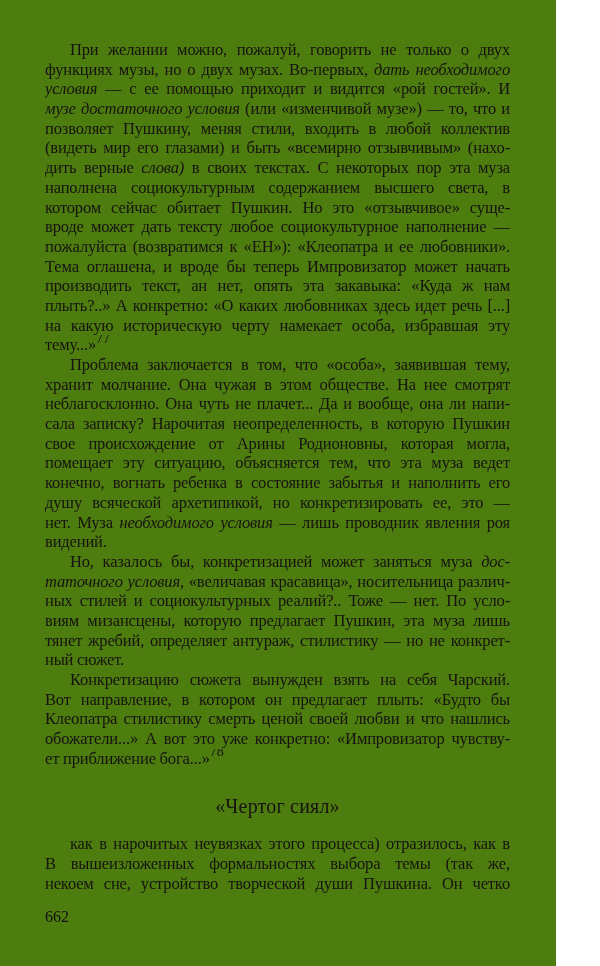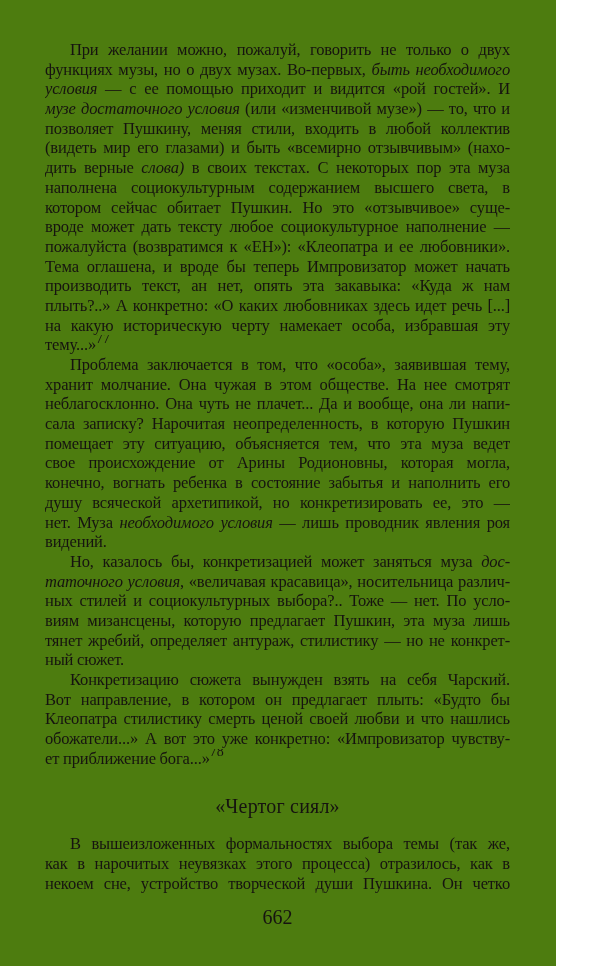--- a/index.html
+++ b/index.html
@@ -49,81 +49,81 @@
   }
   .section-heading {
     text-align: center;
     font-size: 20px;
     line-height: 26px;
     font-weight: normal;
     margin: 25px 0 15px 0;
     letter-spacing: 0.2px;
   }
   .page-number {
-    text-align: center;
-    font-size: 20px;
+    text-align: left;
+    font-size: 16px;
     line-height: 20px;
     margin-top: 13px;
   }
 </style>
 </head>
 <body>
 
 <div class="book-page">
   <div class="text-block">
     <div>
         <div class="para">
           <div class="line"><span>При желании можно, пожалуй, говорить не только о двух</span></div>
-          <div class="line"><span>функциях музы, но о двух музах. Во-первых, </span><i>быть необходимого</i></div>
+          <div class="line"><span>функциях музы, но о двух музах. Во-первых, </span><i>дать необходимого</i></div>
           <div class="line"><i>условия</i><span> — с ее помощью приходит и видится «рой гостей». И</span></div>
           <div class="line"><i>музе достаточного условия</i><span> (или «изменчивой музе») — то, что и</span></div>
           <div class="line"><span>позволяет Пушкину, меняя стили, входить в любой коллектив</span></div>
           <div class="line"><span>(видеть мир его глазами) и быть «всемирно отзывчивым» (нахо-</span></div>
           <div class="line"><span>дить верные </span><i>слова)</i><span> в своих текстах. С некоторых пор эта муза</span></div>
           <div class="line"><span>наполнена социокультурным содержанием высшего света, в</span></div>
           <div class="line"><span>котором сейчас обитает Пушкин. Но это «отзывчивое» суще-</span></div>
           <div class="line"><span>вроде может дать тексту любое социокультурное наполнение —</span></div>
           <div class="line"><span>пожалуйста (возвратимся к «ЕН»): «Клеопатра и ее любовники».</span></div>
           <div class="line"><span>Тема оглашена, и вроде бы теперь Импровизатор может начать</span></div>
           <div class="line"><span>производить текст, ан нет, опять эта закавыка: «Куда ж нам</span></div>
           <div class="line"><span>плыть?..» А конкретно: «О каких любовниках здесь идет речь [...]</span></div>
           <div class="line"><span>на какую историческую черту намекает особа, избравшая эту</span></div>
           <div class="line end"><span>тему...»</span><sup>77</sup></div>
         </div>
         <div class="para">
           <div class="line"><span>Проблема заключается в том, что «особа», заявившая тему,</span></div>
           <div class="line"><span>хранит молчание. Она чужая в этом обществе. На нее смотрят</span></div>
           <div class="line"><span>неблагосклонно. Она чуть не плачет... Да и вообще, она ли напи-</span></div>
           <div class="line"><span>сала записку? Нарочитая неопределенность, в которую Пушкин</span></div>
+          <div class="line"><span>свое происхождение от Арины Родионовны, которая могла,</span></div>
           <div class="line"><span>помещает эту ситуацию, объясняется тем, что эта муза ведет</span></div>
-          <div class="line"><span>свое происхождение от Арины Родионовны, которая могла,</span></div>
           <div class="line"><span>конечно, вогнать ребенка в состояние забытья и наполнить его</span></div>
           <div class="line"><span>душу всяческой архетипикой, но конкретизировать ее, это —</span></div>
           <div class="line"><span>нет. Муза </span><i>необходимого условия</i><span> — лишь проводник явления роя</span></div>
           <div class="line end"><span>видений.</span></div>
         </div>
         <div class="para">
           <div class="line"><span>Но, казалось бы, конкретизацией может заняться муза </span><i>дос-</i></div>
           <div class="line"><i>таточного условия</i><span>, «величавая красавица», носительница различ-</span></div>
-          <div class="line"><span>ных стилей и социокультурных выбора?.. Тоже — нет. По усло-</span></div>
+          <div class="line"><span>ных стилей и социокультурных реалий?.. Тоже — нет. По усло-</span></div>
           <div class="line"><span>виям мизансцены, которую предлагает Пушкин, эта муза лишь</span></div>
           <div class="line"><span>тянет жребий, определяет антураж, стилистику — но не конкрет-</span></div>
           <div class="line end"><span>ный сюжет.</span></div>
         </div>
         <div class="para">
           <div class="line"><span>Конкретизацию сюжета вынужден взять на себя Чарский.</span></div>
           <div class="line"><span>Вот направление, в котором он предлагает плыть: «Будто бы</span></div>
           <div class="line"><span>Клеопатра стилистику смерть ценой своей любви и что нашлись</span></div>
           <div class="line"><span>обожатели...» А вот это уже конкретно: «Импровизатор чувству-</span></div>
           <div class="line end"><span>ет приближение бога...»</span><sup>78</sup></div>
         </div>
       </div>
     <div class="section-heading">«Чертог сиял»</div>
     <div>
         <div class="para">
+          <div class="line"><span>как в нарочитых неувязках этого процесса) отразилось, как в</span></div>
           <div class="line"><span>В вышеизложенных формальностях выбора темы (так же,</span></div>
-          <div class="line"><span>как в нарочитых неувязках этого процесса) отразилось, как в</span></div>
           <div class="line"><span>некоем сне, устройство творческой души Пушкина. Он четко</span></div>
         </div>
       </div>
     <div class="page-number">662</div>
   </div>
 </div>
 
 </body></html>

